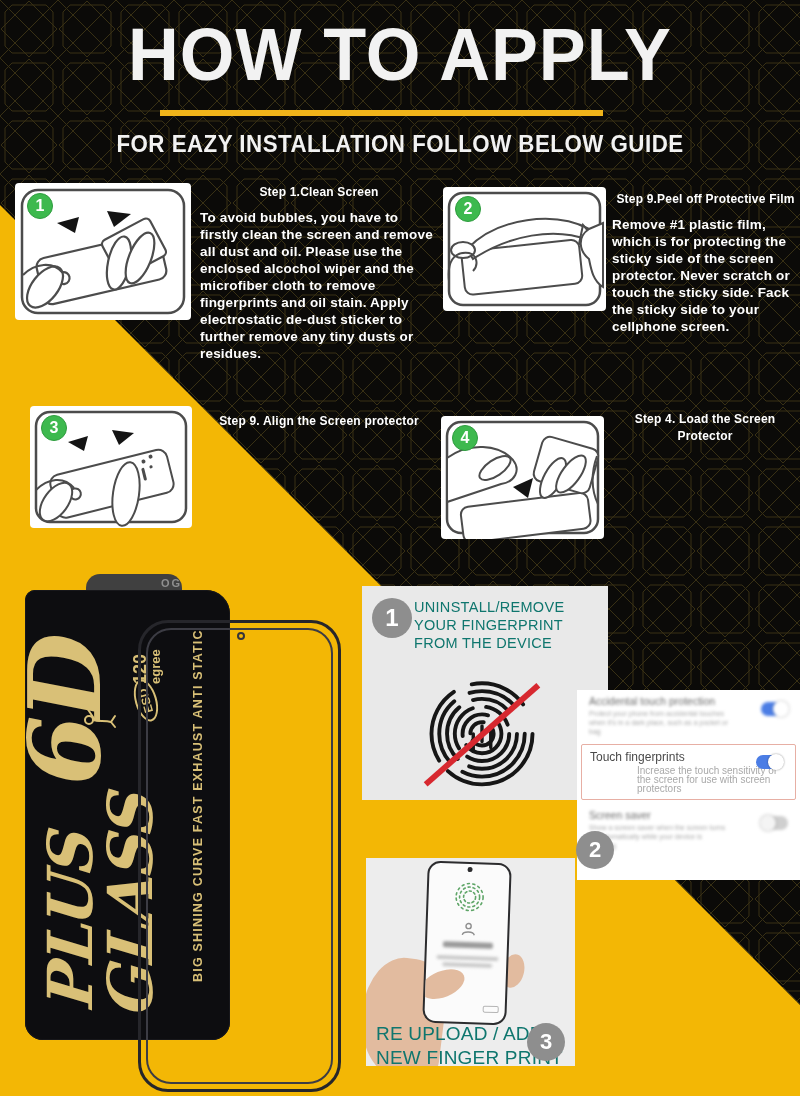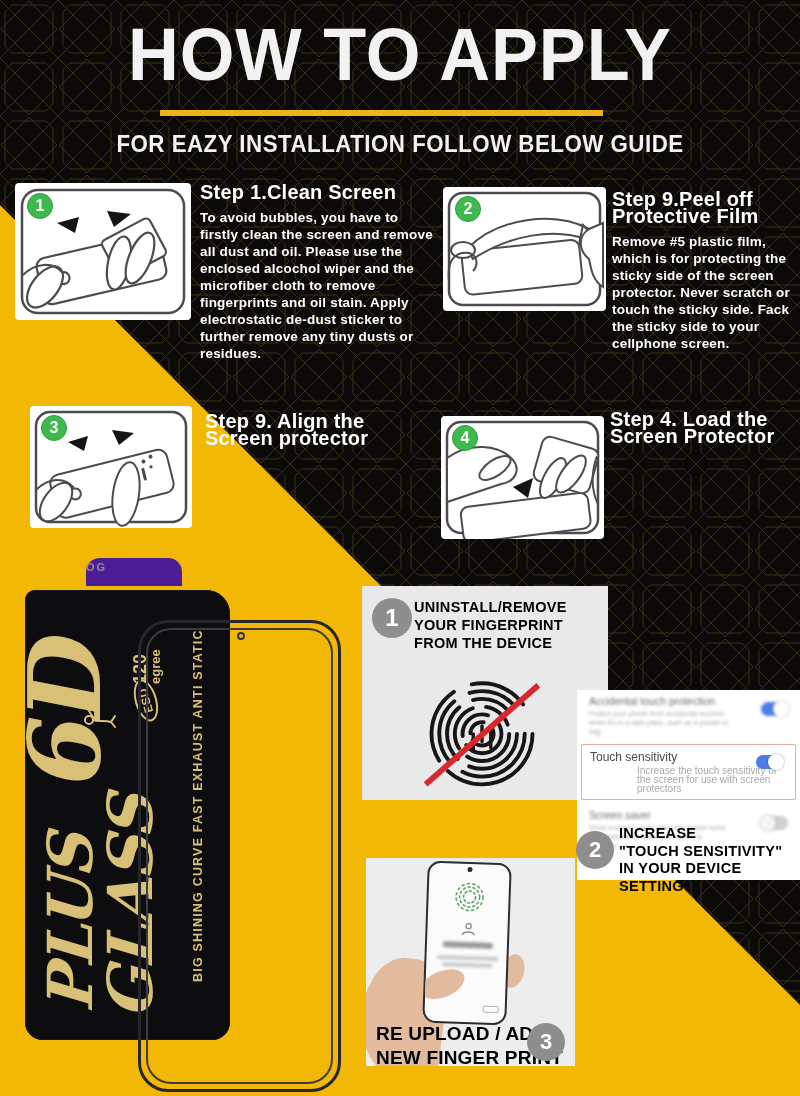--- a/index.html
+++ b/index.html
@@ -19,28 +19,28 @@
 
   
   .illus { position:absolute; z-index:2; background:#fff; border-radius:4px; }
   .illus svg { position:absolute; inset:0; }
   .gbadge { position:absolute; z-index:3; width:26px; height:26px; border-radius:50%;
     background:#3DB94E; border:1px solid #2e9c3e; color:#fff; font-weight:bold; font-size:16px;
     display:flex; align-items:center; justify-content:center; }
 
   
   .step-text { position:absolute; z-index:2; color:#fff; font-weight:bold; font-size:13.5px; line-height:17px; letter-spacing:0.2px; }
-  .step-text .st-title { font-size:20px; }
+  .step-text .st-title { font-size:12px;text-align:center; }
   .step-text .st-body { margin-top:8px; }
   .step-text.gap .st-body { margin-top:17px; }
 
   
-  .og-tab { position:absolute; z-index:2; left:86px; top:558px; width:96px; height:28px;
-    background:#4c1d95; border-radius:14px 14px 0 0; color:#8f8f8f; font-size:11px; font-weight:bold;
-    letter-spacing:2px; text-align:left; line-height:18px; }
+  .og-tab { position:absolute; z-index:2; left:86px; top:574px; width:96px; height:28px;
+    background:#404040; border-radius:14px 14px 0 0; color:#8f8f8f; font-size:11px; font-weight:bold;
+    letter-spacing:2px; text-align:right; line-height:18px; }
   .protector { position:absolute; z-index:2; left:25px; top:590px; width:205px; height:450px;
     background:#0D0D10; border-radius:10px 24px 18px 18px; box-shadow:0 0 0 1px #17171b inset; overflow:hidden; }
   .rot-inner { position:absolute; left:0; top:0; width:450px; height:205px;
     transform:translateY(450px) rotate(-90deg); transform-origin:0 0; color:#D9C077; }
   .brand { position:absolute; left:30px; top:16px; font-family:"DejaVu Serif", serif;
     font-style:italic; font-weight:bold; font-size:62px; line-height:60px; letter-spacing:-2px; transform:skewX(-6deg); }
   .sixd { position:absolute; left:255px; top:-10px; font-family:"DejaVu Serif", serif;
     font-style:italic; font-weight:bold; font-size:100px; line-height:100px; letter-spacing:-4px; }
   .deg { position:absolute; left:356px; top:106px; font-weight:bold; line-height:1; }
   .deg .deg-num { font-size:18px; }
@@ -54,21 +54,21 @@
   
   .glass { position:absolute; z-index:3; left:138px; top:620px; width:203px; height:472px;
     border:3px solid #26262b; border-radius:30px; }
   .glass-inner { position:absolute; inset:5px; border:2px solid #3c3c44; border-radius:25px; }
   .glass-cam { position:absolute; top:9px; left:96px; width:8px; height:8px; border:2px solid #34343a; border-radius:50%; }
 
   
   .card { position:absolute; z-index:2; background:#E9E9E9; overflow:hidden; }
   .numcircle { position:absolute; width:40px; height:40px; border-radius:50%; background:#8E8E8E;
     color:#fff; font-weight:bold; font-size:24px; display:flex; align-items:center; justify-content:center; }
-  .cardlabel { color:#000000; font-weight:bold; letter-spacing:0.3px; }
+  .cardlabel { color:#0f766e; font-weight:normal; letter-spacing:0.3px; }
 
   
   .settings { position:absolute; z-index:4; left:577px; top:690px; width:223px; height:190px; background:#fff; }
   .srow { position:relative; padding:5px 10px 4px 12px; }
   .srow .s-title { font-size:10.5px; color:#6b6b6b; }
   .srow .s-desc { font-size:7px; color:#a9a9a9; line-height:9px; width:140px; margin-top:2px; }
   .blurred { filter:blur(1.4px); }
   .hl { border:1px solid #E7AFA4; border-radius:2px; margin:4px 4px; padding:5px 8px 6px 8px; }
   .hl .s-title { font-size:12px; color:#4a4a4a; }
   .hl .s-desc { font-size:10px; filter:blur(0.4px);margin-left:47px; }
@@ -148,21 +148,21 @@
         <ellipse cx="20" cy="63" rx="12" ry="8"></ellipse>
         <path d="M6 94 C 4 76 10 64 26 66 C 34 68 36 78 30 84" fill="none"></path>
         <path d="M146 72 C 136 64 134 50 146 42 L160 36 L160 100 C 150 94 148 82 146 72 Z"></path>
       </g>
     </svg>
     <div class="gbadge" style="left:12px; top:9px;">2</div>
   </div>
 
   <div class="step-text" style="left:612px; top:191px; width:187px;">
     <div class="st-title">Step 9.Peel off Protective Film</div>
-    <div class="st-body">Remove #5 plastic film, which is for protecting the sticky side of the screen protector. Never scratch or touch the sticky side. Fack the sticky side to your cellphone screen.</div>
+    <div class="st-body">Remove #1 plastic film, which is for protecting the sticky side of the screen protector. Never scratch or touch the sticky side. Fack the sticky side to your cellphone screen.</div>
   </div>
 
   <div class="illus" style="left:30px; top:406px; width:162px; height:122px;">
     <svg viewBox="0 0 162 122" width="162" height="122">
       <rect x="6" y="6" width="150" height="110" rx="14" fill="#fff" stroke="#4c4c4c" stroke-width="2.5"></rect>
       <g fill="#fff" stroke="#4c4c4c" stroke-width="2">
         <g transform="rotate(-14 81 78)">
           <rect x="22" y="56" width="120" height="44" rx="9"></rect>
           <circle cx="44" cy="79" r="5.5" fill="none"></circle>
         </g>
@@ -263,39 +263,34 @@
 
   <div class="settings">
     <div class="srow blurred">
       <div class="s-title">Accidental touch protection</div>
       <div class="s-desc">Protect your phone from accidental touches when it's in a dark place, such as a pocket or bag</div>
       <div class="toggle on">
           <div class="knob"></div>
         </div>
     </div>
     <div class="srow hl">
-      <div class="s-title">Touch sensitivity</div>
+      <div class="s-title">Touch fingerprints</div>
       <div class="s-desc">Increase the touch sensitivity of the screen for use with screen protectors</div>
       <div class="toggle on" style="top:10px;">
           <div class="knob"></div>
         </div>
     </div>
     <div class="srow blurred">
       <div class="s-title">Screen saver</div>
       <div class="s-desc">Show a screen saver when the screen turns off automatically while your device is charging</div>
       <div class="toggle off">
           <div class="knob"></div>
         </div>
     </div>
     <div class="numcircle" style="left:-1px; top:141px; width:38px; height:38px; font-size:22px;">2</div>
-    <div class="cardlabel" style="position:absolute; left:42px; top:135px; font-size:14.5px; line-height:17.5px;">
-      <span style="display:block;">INCREASE</span>
-      <span style="display:block;">"TOUCH SENSITIVITY"</span>
-      <span style="display:block;">IN YOUR DEVICE SETTING</span>
-    </div>
   </div>
 
   <div class="card" style="left:366px; top:858px; width:209px; height:208px; background:#EDEDED;">
 
     <div class="skin" style="left:-4px; top:100px; width:82px; height:120px; border-radius:46% 42% 18% 52%; transform:rotate(7deg);"></div>
     <div class="skin" style="left:136px; top:96px; width:22px; height:34px; border-radius:50%; transform:rotate(14deg);"></div>
 
     <div class="mini-phone">
       <div style="position:absolute; left:38px; top:3px; width:5px; height:5px; border-radius:50%; background:#2c2c2e;"></div>
       <svg style="position:absolute; left:24px; top:16px;" width="34" height="34" viewBox="0 0 34 34">

